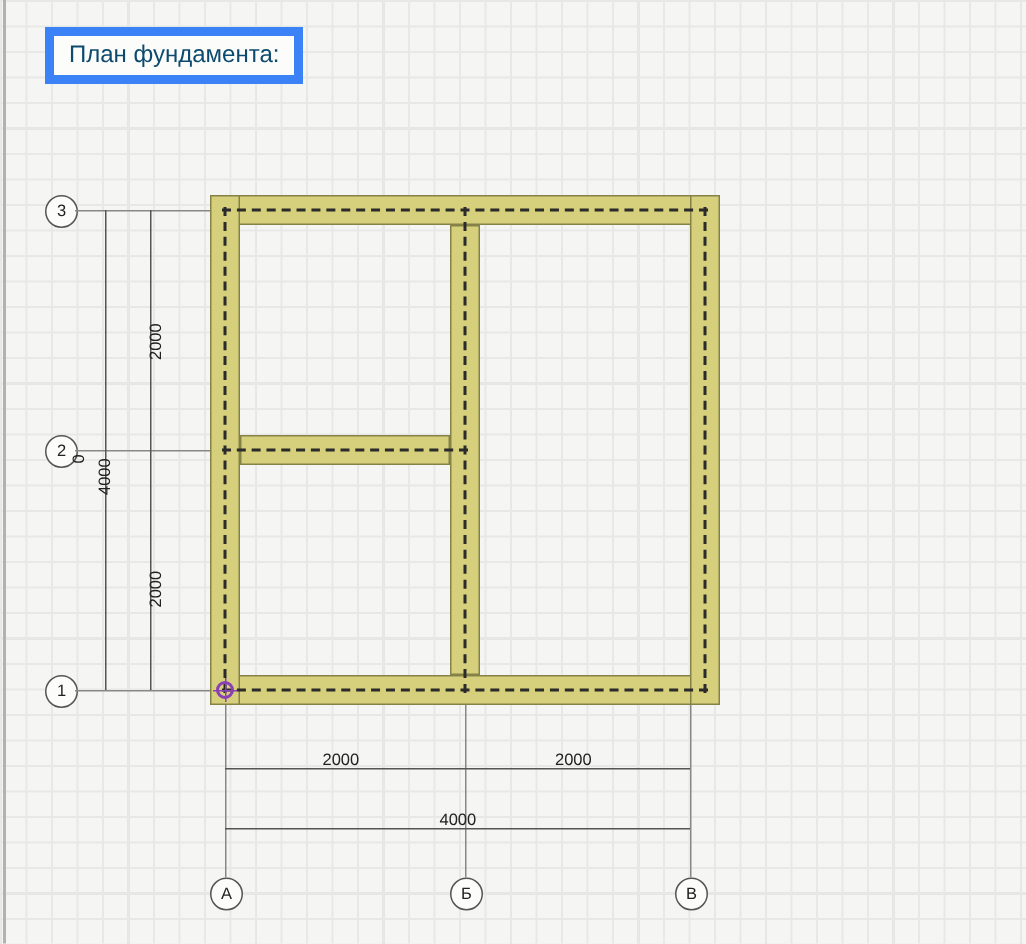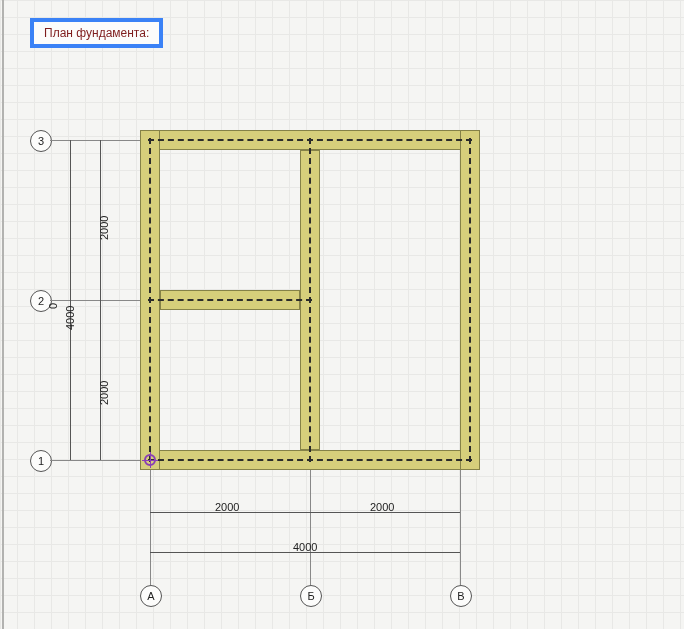--- a/index.html
+++ b/index.html
@@ -8,21 +8,21 @@
   .grid{position:absolute;inset:0;
     background-image:
       linear-gradient(to right,#e8e8e6 1px,transparent 1px),
       linear-gradient(to bottom,#e8e8e6 1px,transparent 1px),
       linear-gradient(to right,#d2d2cf 1px,transparent 1px),
       linear-gradient(to bottom,#d2d2cf 1px,transparent 1px);
     background-size:17px 17px,17px 17px,85px 85px,85px 85px;}
   .vsep{position:absolute;top:0;bottom:0;left:2px;width:2px;background:#b2b2b0;}
   
   .title-box{position:absolute;left:30px;top:18px;padding:4px 10px;
-    background:#fcfcfb;border:4px solid #3b82f6;font-size:12px;color:#7f1d1d;}
+    background:#fcfcfb;border:6px solid #3b82f6;font-size:16px;color:#0c4a6e;}
   
   .wall{position:absolute;background:#d6cf7b;border:1px solid #858248;
     box-sizing:border-box;}
   .dash-h{position:absolute;height:0;border-top:2px dashed #2b2b2b;}
   .dash-v{position:absolute;width:0;border-left:2px dashed #2b2b2b;}
   
   .dim-h{position:absolute;height:0;border-top:1px solid #555;}
   .dim-v{position:absolute;width:0;border-left:1px solid #555;}
   .ext-h{position:absolute;height:0;border-top:1px solid #888;}
   .ext-v{position:absolute;width:0;border-left:1px solid #888;}

